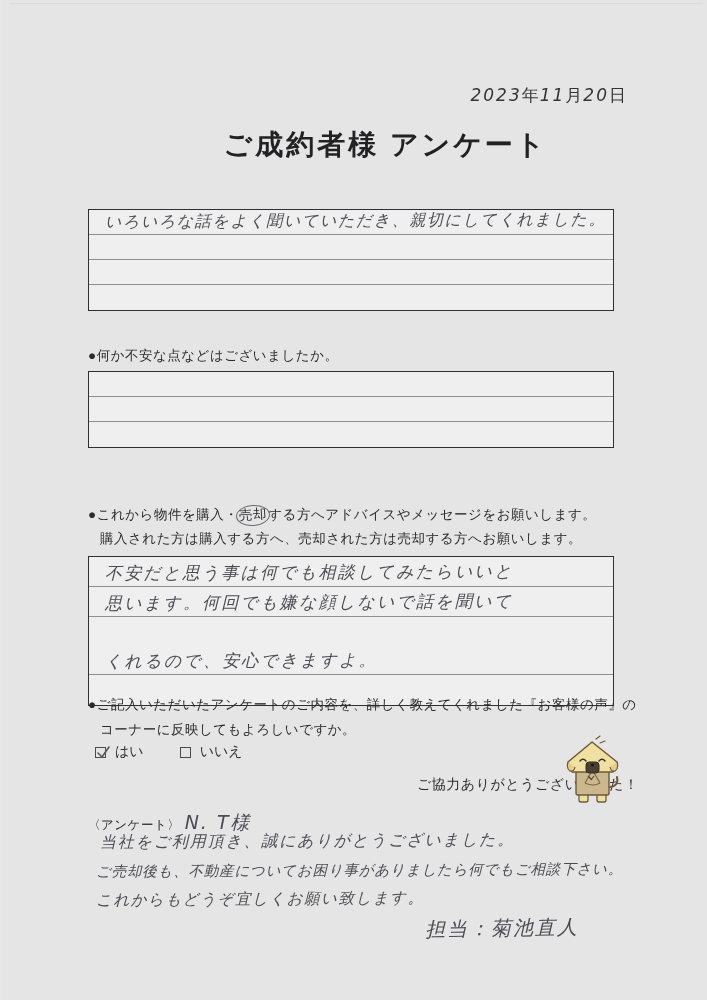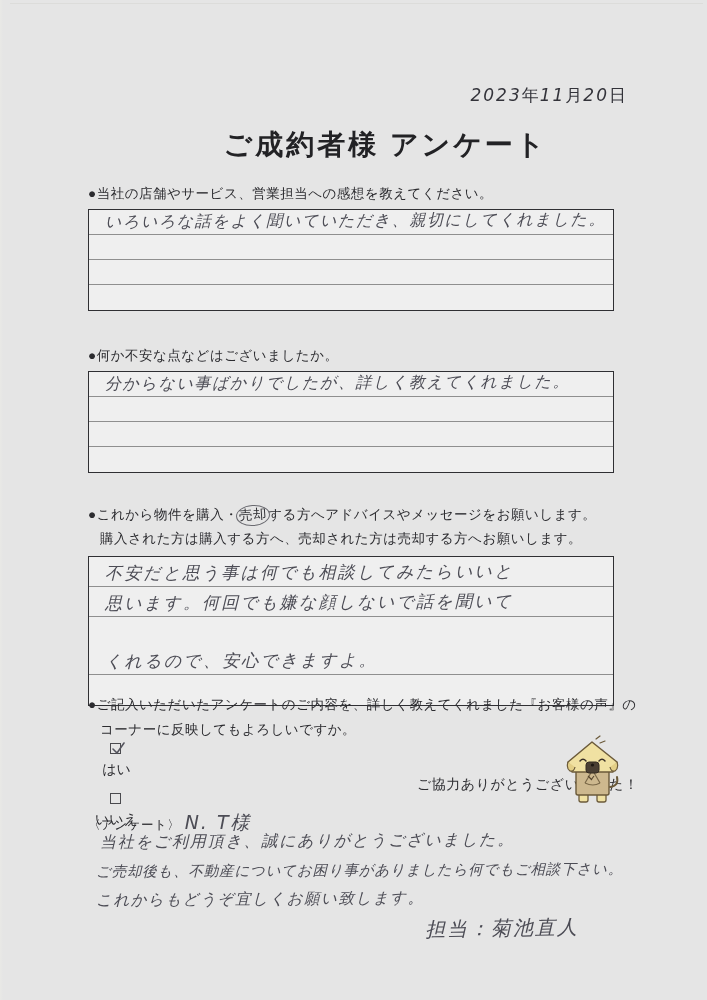--- a/index.html
+++ b/index.html
@@ -132,35 +132,31 @@
 
   <div class="scan-top"></div>
   <div class="scan-left"></div>
 
   <div class="abs date-line">
     <span class="hw-num">2023</span><span>年</span><span class="hw-num">11</span><span>月</span><span class="hw-num">20</span><span>日</span>
   </div>
 
   <div class="abs doc-title">ご成約者様 アンケート</div>
 
-  <div class="abs q-label" style="left:88px; top:185px;">●当社の店舗やサービス、営業担当への感想を教えてください。</div>
   <div class="abs q-label" style="left:88px; top:347px;">●何か不安な点などはございましたか。</div>
 
   <div class="abs answer-box" style="left:88px; top:209px; width:524px;">
     <div class="answer-row" style="height:25px;">
       <span class="hw row-text">いろいろな話をよく聞いていただき、親切にしてくれました。</span>
     </div>
     <div class="answer-row" style="height:25px;"></div>
     <div class="answer-row" style="height:25px;"></div>
     <div class="answer-row" style="height:25px;"></div>
   </div>
   <div class="abs answer-box" style="left:88px; top:371px; width:524px;">
-    <div class="answer-row" style="height:25px;">
-      <span class="hw row-text">分からない事ばかりでしたが、詳しく教えてくれました。</span>
-    </div>
     <div class="answer-row" style="height:25px;"></div>
     <div class="answer-row" style="height:25px;"></div>
     <div class="answer-row" style="height:25px;"></div>
   </div>
 
   <div class="abs q-label" style="left:88px; top:505px;">
     <span>●これから物件を購入・</span><span class="circled">売却</span><span>する方へアドバイスやメッセージをお願いします。</span>
   </div>
   <div class="abs q-label" style="left:100px; top:530px;">購入された方は購入する方へ、売却された方は売却する方へお願いします。</div>
   <div class="abs answer-box" style="left:88px; top:556px; width:524px;">
@@ -172,21 +168,21 @@
     </div>
     <div class="answer-row" style="height:30px;margin-top:28px;">
       <span class="hw row-text" style="font-size:17px; letter-spacing:2.2px;">くれるので、安心できますよ。</span>
     </div>
     <div class="answer-row" style="height:30px;"></div>
   </div>
 
   <div class="abs q-label" style="left:88px; top:696px;">●ご記入いただいたアンケートのご内容を、詳しく教えてくれました『お客様の声』の</div>
   <div class="abs q-label" style="left:100px; top:721px;">コーナーに反映してもよろしいですか。</div>
 
-  <div class="abs check-row" style="left:95px; top:743px;flex-direction:column;">
+  <div class="abs check-row" style="left:95px; top:743px;">
     <span class="checkbox">
       <svg width="18" height="18" viewBox="0 0 18 18">
         <path d="M4 9 L8 13 L15 3" fill="none" stroke="#55555e" stroke-width="1.6" stroke-linecap="round"></path>
       </svg>
     </span>
     <span>はい</span>
     <span class="opt-spacer"></span>
     <span class="checkbox">
       
     </span>

